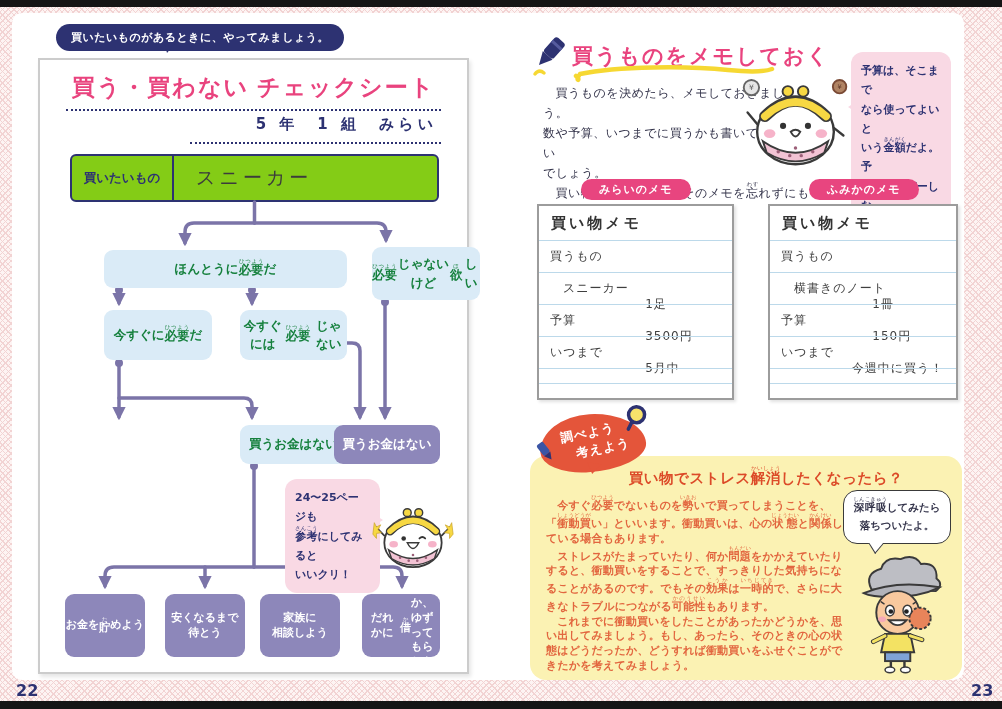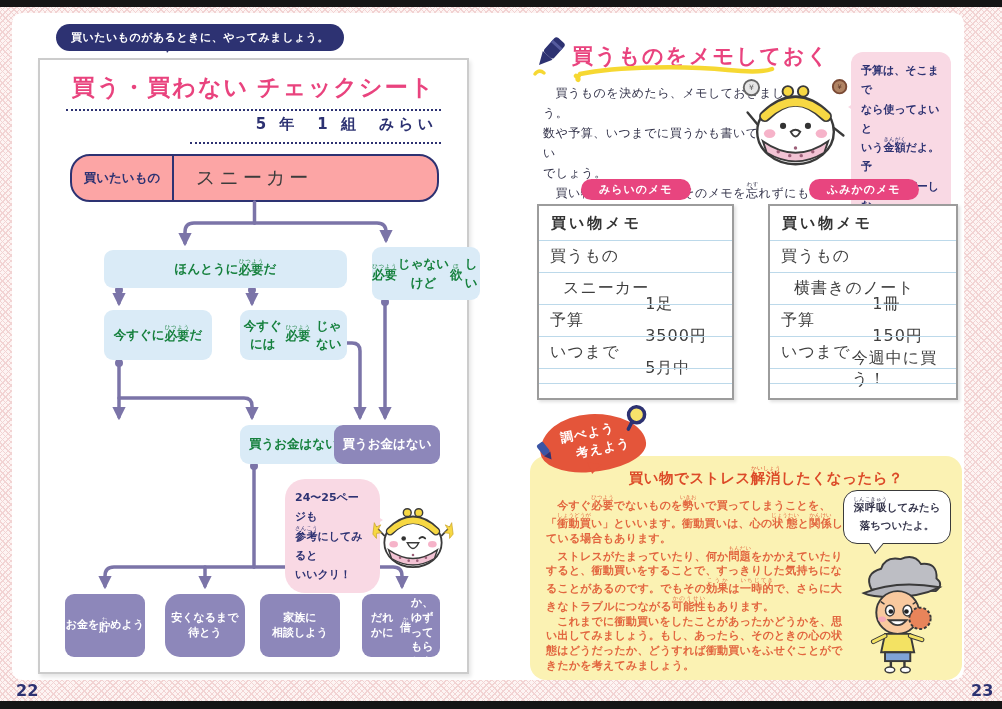--- a/index.html
+++ b/index.html
@@ -27,31 +27,31 @@
   .sheet{position:absolute;left:38px;top:58px;width:427px;height:612px;background:#fff;
     border:2px solid #cccccc;box-shadow:2px 3px 4px rgba(0,0,0,.10);}
   .sheet-title{position:absolute;left:0;top:12px;width:100%;text-align:center;color:#e9437e;
     font-size:23px;font-weight:700;letter-spacing:2px;}
   .sheet-title .t2{font-weight:600;margin-left:8px;}
   .dots{position:absolute;border-top:2.5px dotted #2d3272;height:0;}
   .d1{left:26px;top:49px;width:375px;}
   .d2{left:150px;top:82px;width:251px;}
   .name-line{position:absolute;right:30px;top:55px;font-size:15px;font-weight:600;color:#2d3272;letter-spacing:4px;}
   .item-box{position:absolute;left:30px;top:94px;width:369px;height:48px;border:2.5px solid #2d3272;
-    border-radius:20px;display:flex;box-sizing:border-box;background:#fca5a5;}
+    border-radius:6px;display:flex;box-sizing:border-box;background:#84cc16;}
   .item-label{width:100px;border-right:2.5px solid #2d3272;display:flex;align-items:center;justify-content:center;
     font-size:12.5px;font-weight:700;color:#2d3272;}
   .item-value{flex:1;display:flex;align-items:center;padding-left:22px;font-size:19px;color:#3c3c3c;letter-spacing:4px;}
   .connectors{position:absolute;left:0;top:0;}
   .node{position:absolute;border-radius:9px;display:flex;align-items:center;justify-content:center;
     text-align:center;white-space:pre-line;font-weight:700;box-sizing:border-box;}
   .node.blue{background:#daebf7;color:#15803d;font-size:12.5px;line-height:1.45;margin-left:40px;}
   .node.purple{background:#8d87ba;color:#fff;font-size:12.5px;line-height:1.5;}
   .node.small{font-size:11px;line-height:1.35;}
-  .hint-bubble{position:absolute;left:245px;top:419px;width:95px;background:#f9d9e4;border-radius:20px;
+  .hint-bubble{position:absolute;left:245px;top:419px;width:95px;background:#f9d9e4;border-radius:12px;
     padding:9px 10px;font-size:11px;font-weight:700;color:#2d3272;line-height:1.75;white-space:pre-line;box-sizing:border-box;}
   .hint-bubble:after{content:"";position:absolute;right:-10px;top:34px;
     border:7px solid transparent;border-left:11px solid #f9d9e4;}
 
   
   .section-head{position:absolute;left:572px;top:42px;font-size:21px;font-weight:700;color:#e9437e;letter-spacing:2px;}
   .crayon{position:absolute;left:528px;top:34px;}
   .swoosh{position:absolute;left:568px;top:64px;}
   .intro{position:absolute;left:543px;top:83px;width:276px;font-size:12px;color:#33334a;
     line-height:20px;white-space:pre-line;letter-spacing:.5px;}
@@ -59,21 +59,21 @@
     font-size:11px;font-weight:700;line-height:1.75;white-space:pre-line;padding:9px 10px;box-sizing:border-box;}
   .budget{left:851px;top:52px;width:100px;}
   .budget:after{content:"";position:absolute;left:-10px;top:48px;border:7px solid transparent;border-right:11px solid #f9d9e4;}
   .memo-badge{position:absolute;background:#e8457f;color:#fff;font-size:11px;font-weight:700;
     padding:3px 18px;border-radius:12px;letter-spacing:1px;}
   .memo-card{position:absolute;top:204px;background:#fff;border:2px solid #9c9c9c;box-sizing:border-box;
     box-shadow:2px 2px 3px rgba(0,0,0,.12);}
   .memo-title{height:34px;display:flex;align-items:center;padding-left:12px;font-size:15px;
     color:#333;letter-spacing:3px;font-weight:600;}
   .memo-row{height:31px;border-top:1.5px solid #bcd9ea;position:relative;display:flex;align-items:center;
-    padding-left:11px;font-size:16px;color:#3f3f3f;letter-spacing:1px;}
+    padding-left:11px;font-size:12px;color:#3f3f3f;letter-spacing:1px;}
   .memo-row.indent{padding-left:24px;}
   .memo-row.empty{height:14px;}
   .mv{position:absolute;left:55%;margin-top:32px;}
   .mv.wide{left:44%;}
   .yellow-box{position:absolute;left:530px;top:456px;width:432px;height:224px;background:#fbf2b3;border-radius:16px;}
   .col-title{position:absolute;left:66px;top:9px;width:340px;text-align:center;font-size:14.5px;
     font-weight:700;color:#dc4a28;letter-spacing:.5px;}
   .col-body{position:absolute;left:16px;top:38px;width:310px;font-size:11px;color:#e2663f;
     line-height:14.6px;white-space:pre-line;font-weight:600;letter-spacing:.2px;}
   .research-badge{position:absolute;left:540px;top:414px;width:106px;height:58px;background:#e4553a;
@@ -156,21 +156,21 @@
     <div class="node blue" style="left:292px;top:187px;width:108px;height:53px;"><ruby>必要<rt>ひつよう</rt></ruby>じゃないけど
 <ruby>欲<rt>ほ</rt></ruby>しい</div>
     <div class="node blue" style="left:24px;top:250px;width:108px;height:50px;">今すぐに
 <ruby>必要<rt>ひつよう</rt></ruby>だ</div>
     <div class="node blue" style="left:160px;top:250px;width:107px;height:50px;">今すぐには
 <ruby>必要<rt>ひつよう</rt></ruby>じゃない</div>
     <div class="node blue" style="left:160px;top:365px;width:107px;height:39px;">買うお金はない</div>
     <div class="node purple" style="left:294px;top:365px;width:106px;height:39px;">買うお金はない</div>
     <div class="node purple small" style="left:25px;top:534px;width:80px;height:63px;">お金を
 <ruby>貯<rt>た</rt></ruby>めよう</div>
-    <div class="node purple small" style="left:125px;top:534px;width:80px;height:63px;border-radius:15px;">安くなるまで
+    <div class="node purple small" style="left:125px;top:534px;width:80px;height:63px;">安くなるまで
 待とう</div>
     <div class="node purple small" style="left:220px;top:534px;width:80px;height:63px;">家族に
 相談しよう</div>
     <div class="node purple small" style="left:322px;top:534px;width:78px;height:63px;justify-content:flex-start;text-align:left;padding-left:9px;">だれかに
 <ruby>借<rt>か</rt></ruby>りるか、
 ゆずって
 もらおう</div>
 
     <div class="hint-bubble">24〜25ページも
 <ruby>参考<rt>さんこう</rt></ruby>にしてみると

